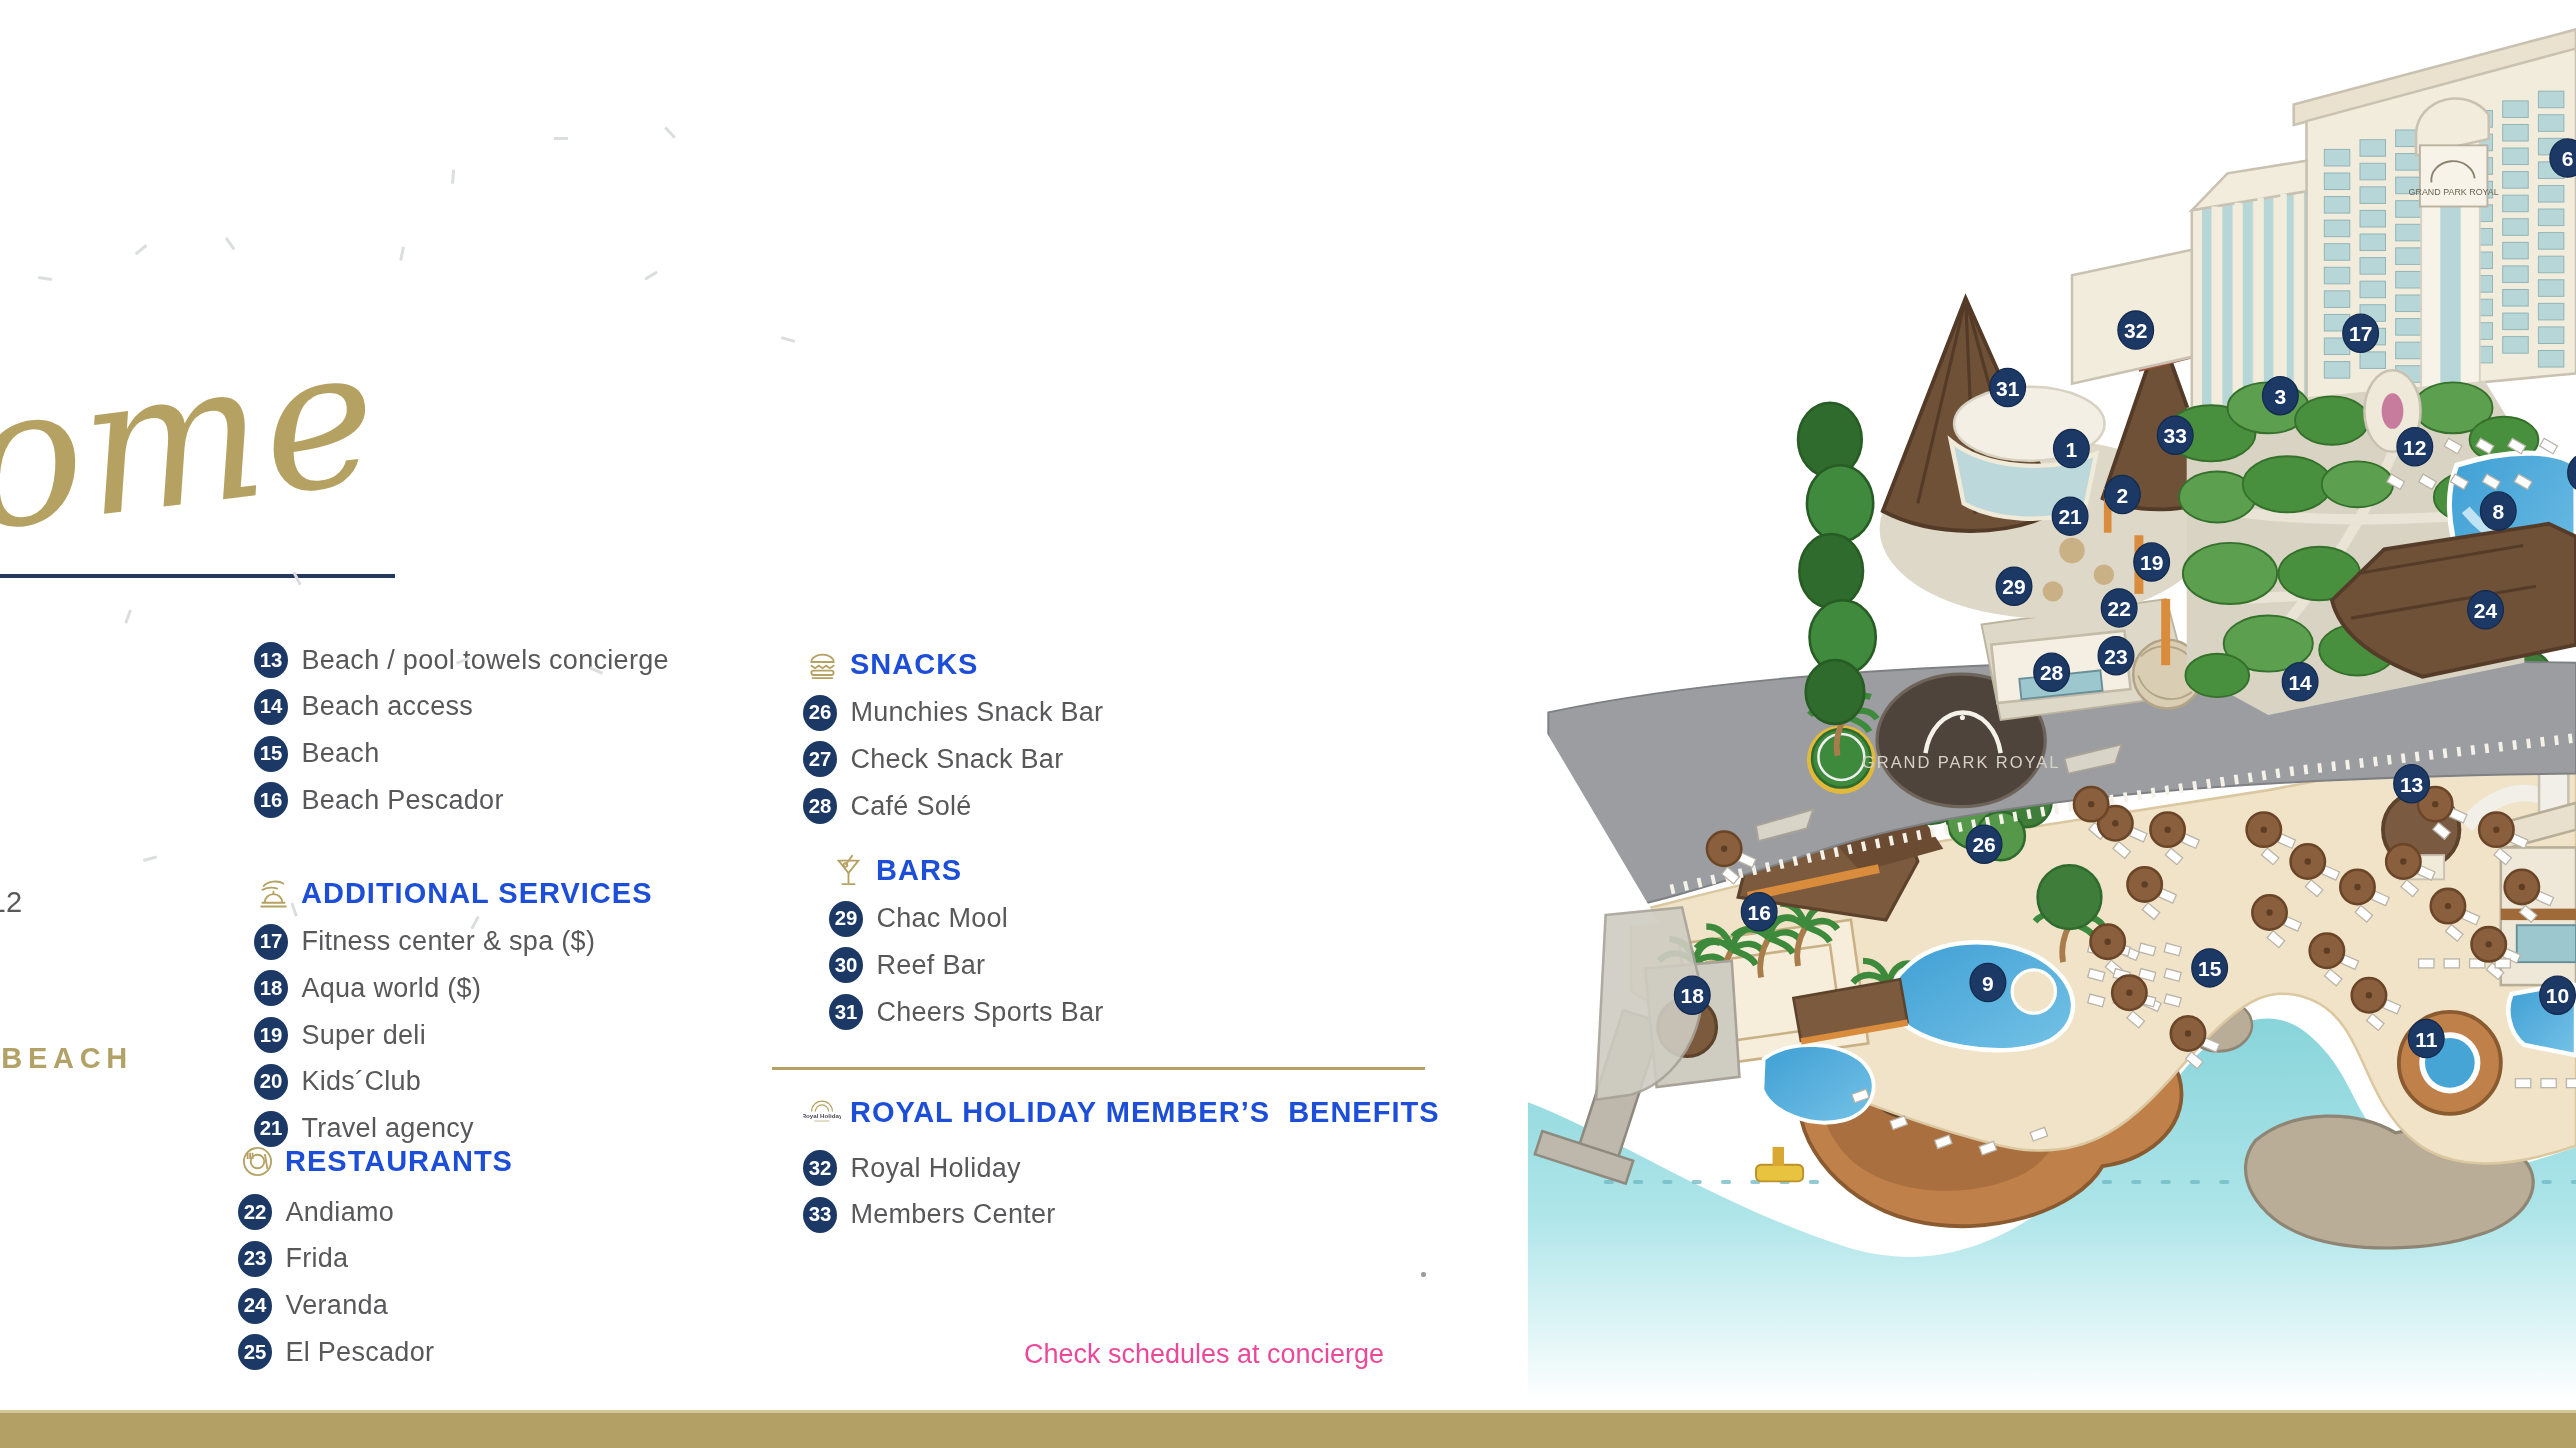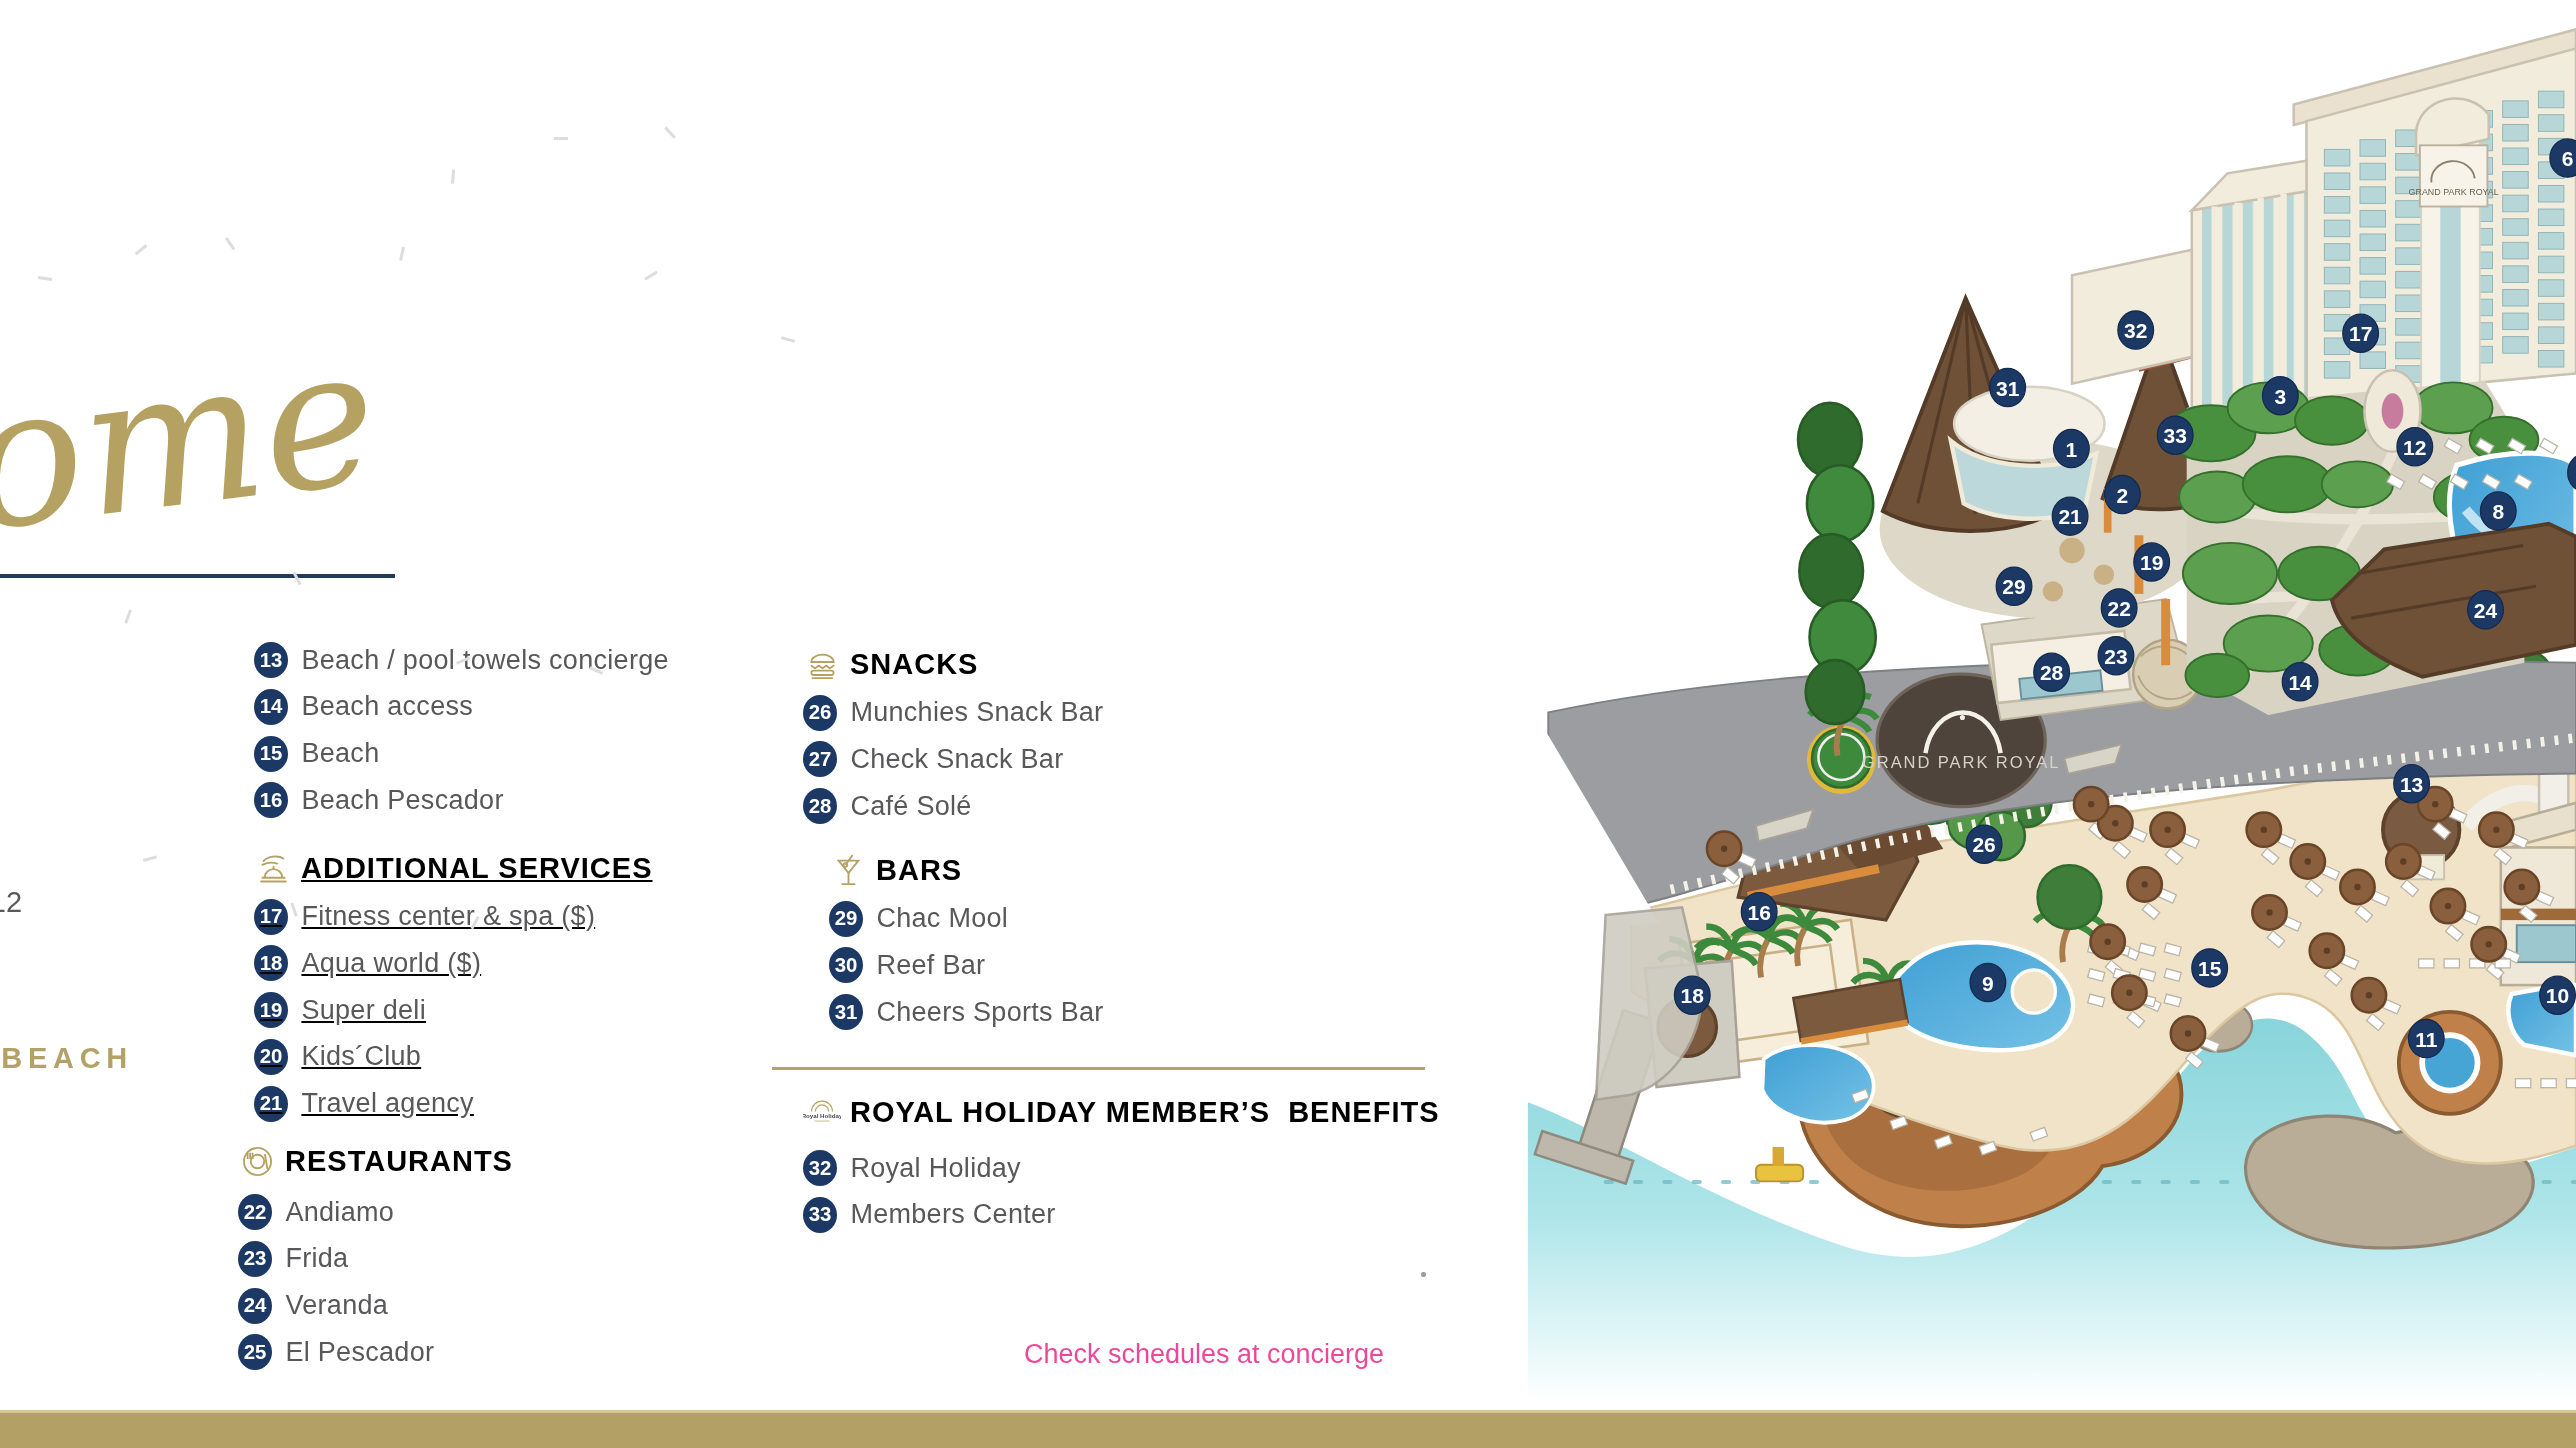--- a/index.html
+++ b/index.html
@@ -4,21 +4,21 @@
 <style>
   html,body{margin:0;padding:0;background:#fff;}
   .page{position:relative;width:2576px;height:1449px;overflow:hidden;background:#ffffff;
         font-family:"Liberation Sans",sans-serif;}
   svg{display:block}
   #map-illustration{position:absolute;left:0;top:0;width:2576px;height:1449px;}
   
   .lg{position:absolute;width:733px;}
   .lg-head{display:flex;align-items:center;height:38px;}
   .lg-head .icon{width:38px;height:38px;flex:0 0 38px;display:flex;align-items:center;justify-content:center;}
-  .lg-title{margin-left:9px;font-size:29px;font-weight:bold;color:#000000;letter-spacing:1px;white-space:pre;}
+  .lg-title{margin-left:9px;font-size:29px;font-weight:bold;color:#1d4ed8;letter-spacing:1px;white-space:pre;}
   .rows{display:flex;flex-direction:column;}
   .li{display:flex;align-items:center;height:36px;margin-bottom:10.8px;}
   .badge{width:34px;height:36px;border-radius:50%;background:#1c3966;color:#fff;font-size:20.4px;font-weight:bold;
          display:flex;align-items:center;justify-content:center;flex:0 0 34px;}
   .lbl{margin-left:13.4px;font-size:27px;color:#58585b;letter-spacing:0.3px;white-space:pre;}
   .divider{position:absolute;left:772px;top:1067px;width:653px;height:2.5px;background:#b5a263;}
   .note{position:absolute;left:981px;top:1339px;width:446px;font-size:27px;color:#ec4899;text-align:center;}
   .tiny-dot{position:absolute;left:1421px;top:1272px;width:4.5px;height:4.5px;border-radius:50%;background:#9a9a9a;}
   
   .script{position:absolute;left:-33px;top:344px;font-family:"DejaVu Serif",serif;font-style:italic;
@@ -575,21 +575,21 @@
           <div class="li">
             <span class="badge">15</span>
             <span class="lbl">Beach</span>
           </div>
           <div class="li">
             <span class="badge">16</span>
             <span class="lbl">Beach Pescador</span>
           </div>
         </div>
       </section>
-      <section class="lg" style="left: 254px; top: 849px; text-decoration: underline;">
+      <section class="lg" style="left: 254px; top: 874px;">
         <div class="lg-head">
           <span class="icon">
             <svg width="37" height="37" viewBox="0 0 60 60">
               <g fill="none" stroke="#b5a263" stroke-width="3" stroke-linecap="round">
                 <path d="M14,18 C20,10 38,8 46,14 M12,24 C20,20 30,20 36,22"></path>
                 <path d="M16,44 a14,13 0 0 1 28,0"></path>
                 <line x1="12" y1="45" x2="48" y2="45"></line>
                 <line x1="10" y1="51" x2="50" y2="51"></line>
                 <line x1="30" y1="31" x2="30" y2="27"></line>
               </g>

